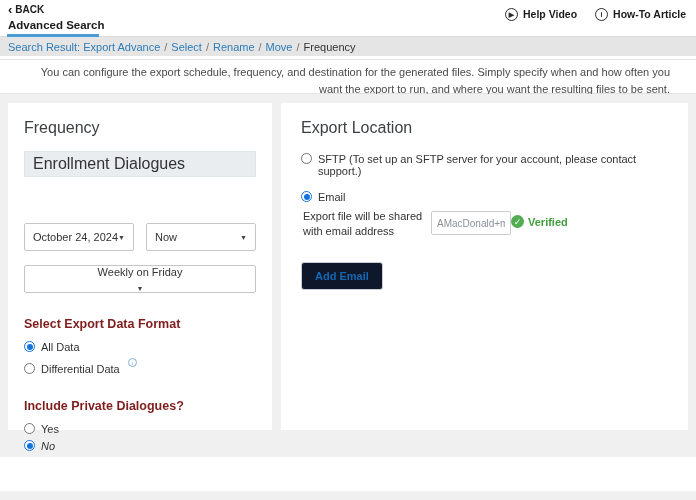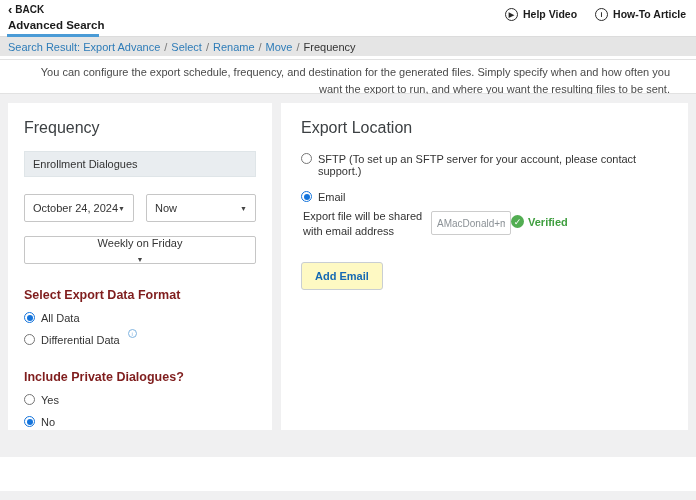--- a/index.html
+++ b/index.html
@@ -26,46 +26,46 @@
   .banner{position:absolute;top:59px;left:0;right:0;height:35px;box-sizing:border-box;background:#fff;border-top:1px solid #e2e2e2;border-bottom:1px solid #e2e2e2;padding:4px 26px 0 20px;font-size:11px;line-height:1.5;color:#4a4a4a;text-align:right;}
 
   .main-bg{position:absolute;top:94px;left:0;right:0;height:363px;background:#f0f0f1;}
 
   
   .card{position:absolute;top:103px;height:327px;background:#fff;box-sizing:border-box;}
   .card.left{left:8px;width:264px;padding:16px;}
   .card.right{left:281px;width:407px;padding:16px 20px;}
   .panel-title{font-size:16px;font-weight:400;color:#3c4043;}
 
-  .text-input{display:block;width:100%;box-sizing:border-box;height:26px;margin-top:14px;background:#e9edf0;border:1px solid #dfe5e8;font-size:11px;color:#333;padding:0 8px;font-family:inherit;}
+  .text-input{display:block;width:100%;box-sizing:border-box;height:26px;margin-top:14px;background:#e9edf0;border:1px solid #dfe5e8;font-size:16px;color:#333;padding:0 8px;font-family:inherit;}
 
   .select-row{display:flex;gap:12px;margin-top:17px;}
-  .select{height:28px;border:1px solid #c6c6c6;border-radius:2px;background:#fff;display:flex;align-items:center;justify-content:space-between;padding:0 8px;font-size:11px;color:#333;cursor:pointer;box-sizing:border-box;}
+  .select{height:28px;border:1px solid #c6c6c6;border-radius:2px;background:#fff;display:flex;align-items:center;justify-content:space-between;padding:0 8px;font-size:11px;color:#333;cursor:pointer;box-sizing:border-box;margin-top:29px;}
   .select.half{flex:1;}
   .select.full{margin-top:14px;flex-direction:column;}
   .caret{font-size:7px;color:#444;}
 
   .section-title{font-size:12.5px;font-weight:700;color:#7f1d1d;margin-top:24px;}
   .radio-row{display:flex;align-items:flex-start;gap:6px;margin-top:10px;font-size:11px;color:#333;cursor:pointer;}
-  .radio-row.tight{}
+  .radio-row.tight{margin-top:5px;font-style:italic;}
   .radio{width:11px;height:11px;border:1px solid #767676;border-radius:50%;background:#fff;box-sizing:border-box;position:relative;flex:none;}
   .radio.checked{border-color:#1474dc;}
   .radio.checked::after{content:"";position:absolute;top:1.5px;left:1.5px;right:1.5px;bottom:1.5px;border-radius:50%;background:#1474dc;}
   .sup-info{width:9px;height:9px;border:1px solid #7fb3e0;color:#7fb3e0;border-radius:50%;font-size:6px;display:inline-flex;align-items:center;justify-content:center;box-sizing:border-box;position:relative;top:-5px;margin-left:2px;flex:none;}
 
   
   .sftp-row{margin-top:16px;}
   .email-row{margin-top:14px;}
   .email-share{display:flex;margin-top:6px;margin-left:2px;align-items:flex-start;}
   .email-share-label{width:128px;font-size:11px;color:#333;line-height:1.4;}
   .email-input{width:80px;height:24px;border:1px solid #ccc;border-radius:2px;font-size:10px;color:#8b9196;padding:0 5px;box-sizing:border-box;font-family:inherit;margin-top:2px;}
   .verified{display:flex;align-items:center;gap:4px;margin-top:6px;}
   .verified-icon{width:13px;height:13px;border-radius:50%;background:#52ad52;color:#fff;font-size:9px;display:flex;align-items:center;justify-content:center;flex:none;}
   .verified-label{color:#3f9e3f;font-size:11px;font-weight:700;}
-  .add-email-btn{display:inline-block;margin-top:22px;padding:7px 13px;border:1px solid #c9ced3;border-radius:3px;background:#fef9c3;color:#1569b3;font-weight:700;font-size:11px;cursor:pointer;font-family:inherit;}
+  .add-email-btn{display:inline-block;margin-top:22px;padding:7px 13px;border:1px solid #c9ced3;border-radius:3px;background:#0f172a;color:#1569b3;font-weight:700;font-size:11px;cursor:pointer;font-family:inherit;}
 
   
   .footer{position:absolute;top:457px;left:0;right:0;height:34px;background:#fff;}
   .bottom-strip{position:absolute;top:491px;left:0;right:0;height:9px;background:#f0f0f1;}
 </style>
 </head>
 <body>
 
 <div id="screen">
 

